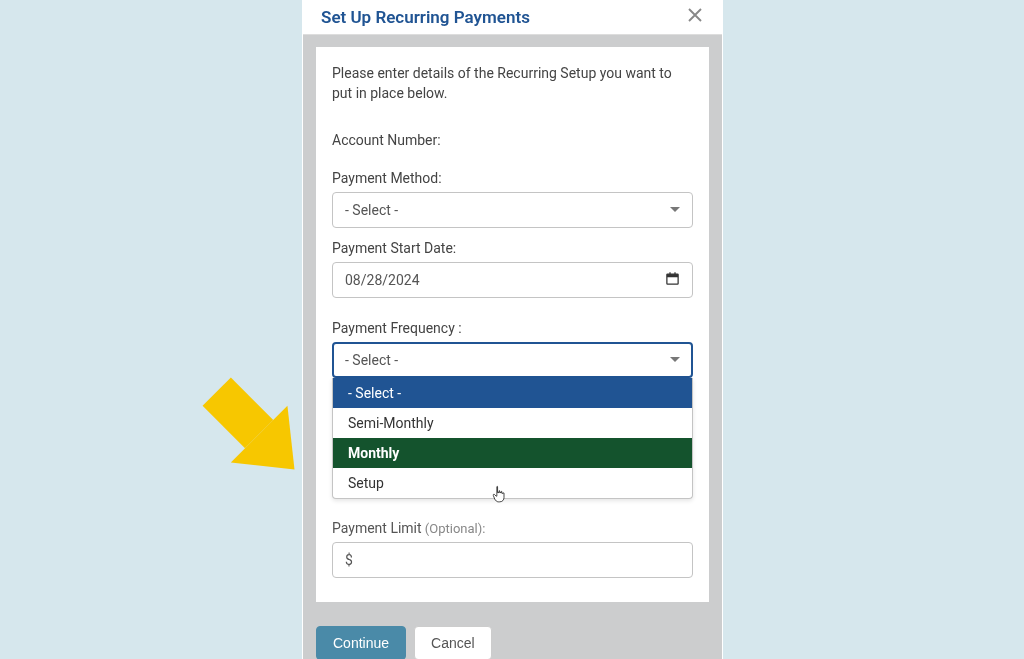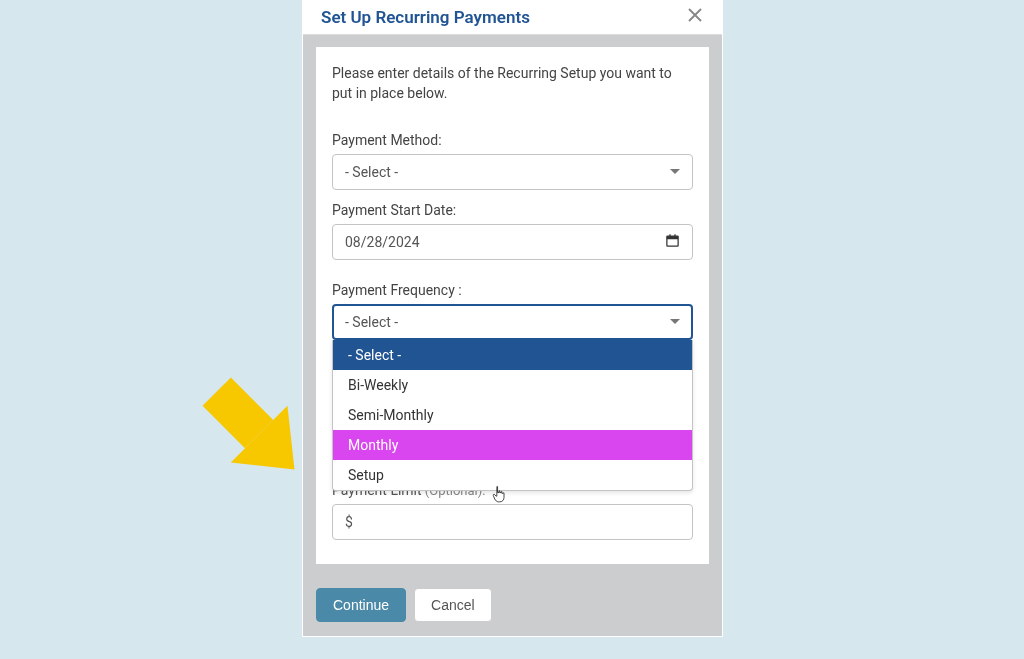--- a/index.html
+++ b/index.html
@@ -118,23 +118,24 @@
       padding: 7px 15px;
       font-size: 14px;
       color: #333;
       cursor: pointer;
     }
     .dropdown-item.selected {
       background: #205493;
       color: #fff;
     }
     .dropdown-item.hovered {
-      background: #d946ef;
+      background: #14532d;
       color: #fff;
       position: relative;
+      font-weight: bold;
     }
     .optional-text {
       color: #888;
       font-size: 13px;
     }
     .modal-footer {
       padding: 12px 13px 14px 13px;
       display: flex;
       gap: 8px;
     }
@@ -186,20 +187,23 @@
     <span class="close-icon">
       <svg viewBox="0 0 24 24" fill="none">
           <path d="M4 4 L20 20 M20 4 L4 20"></path>
         </svg>
     </span>
   </div>
 
   <div class="modal-body">
     <p class="instructions">Please enter details of the Recurring Setup you want to put in place below.</p>
 
+    <div class="field-group">
+      <span class="field-label">Account Number:</span>
+    </div>
 
     <div class="field-group tight">
       <span class="field-label">Payment Method:</span>
       <div class="select-control">
         <span>- Select -</span>
         <span class="caret-down"></span>
       </div>
     </div>
 
     <div class="field-group" style="margin-top:5px">
@@ -219,21 +223,20 @@
 
     <div class="field-group tight">
       <span class="field-label">Payment Frequency :</span>
       <div class="dropdown-wrapper">
         <div class="select-control focused">
           <span>- Select -</span>
           <span class="caret-down"></span>
         </div>
         <div class="dropdown-list">
           <div class="dropdown-item selected">- Select -</div>
-          <div class="dropdown-item">Bi-Weekly</div>
           <div class="dropdown-item">Semi-Monthly</div>
           <div class="dropdown-item hovered">Monthly</div>
           <div class="dropdown-item">Setup</div>
         </div>
       </div>
     </div>
 
     <div class="field-group" style="margin-top:142px; margin-bottom:8px;">
       <span class="field-label hidden-row">
         <span>Payment Limit</span><span class="optional-text"> (Optional):</span>

